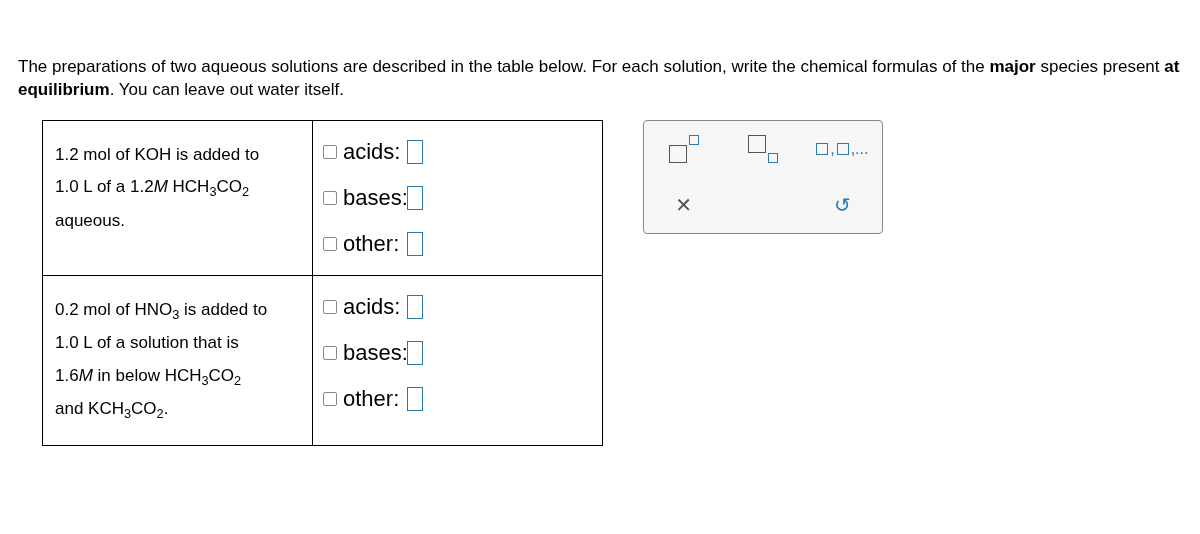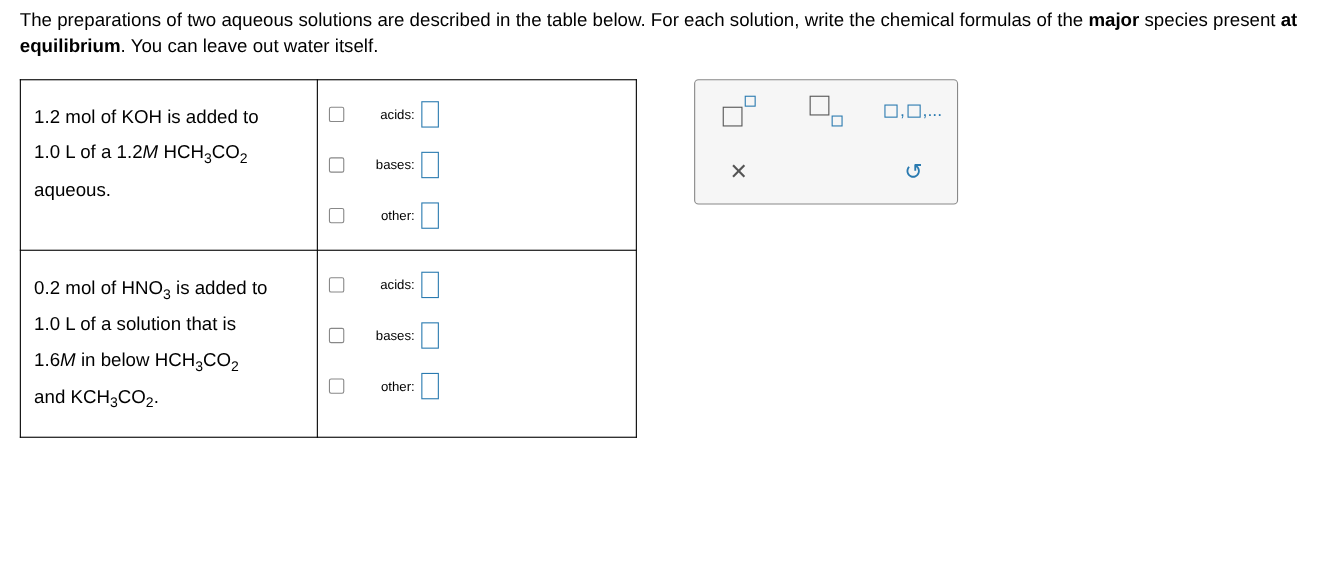--- a/index.html
+++ b/index.html
@@ -5,31 +5,31 @@
   * { box-sizing: border-box; }
   body {
     margin: 0;
     padding: 8px 18px;
     font-family: Arial, Helvetica, sans-serif;
     font-size: 17px;
     color: #000;
     background: #fff;
     width: 1200px;
   }
-  .instructions { line-height: 1.35; }
+  .instructions { line-height: 1.35; margin-top: 48px; }
   .instructions p { margin: 0 0  14px 0; }
   .sub { font-size: 0.75em; vertical-align: sub; }
-  .content-row { display: flex; align-items: flex-start; gap: 52px; margin-top: 18px; }
+  .content-row { display: flex; align-items: flex-start; gap: 40px; margin-top: 18px; margin-left: 24px; }
   table { border-collapse: collapse; }
   td { border: 1.5px solid #000; vertical-align: top; padding: 0; }
   .desc-cell { width: 270px; padding: 18px 12px; font-size: 17px; line-height: 1.9; }
   .fields-cell { width: 290px; padding: 8px 10px; }
   .field-row { display: flex; align-items: center; height: 46px; gap: 6px; }
   .cb { width: 14px; height: 14px; border: 1px solid #888; background: #fff; border-radius: 2px; flex: 0 0 auto; }
-  .lbl { width: 58px; text-align: right; font-size: 12px; }
+  .lbl { width: 58px; text-align: left; font-size: 22px; }
   .slot { width: 16px; height: 24px; border: 1px solid #2a7ab0; background: #fff; }
   .italic { font-style: italic; }
 
   .palette { width: 240px; border: 1px solid #888; border-radius: 4px; background: #f6f6f6; padding: 0; overflow: hidden; }
   .pal-row { display: flex; }
   .pal-cell { flex: 1; height: 56px; display: flex; align-items: center; justify-content: center; position: relative; }
   .glyph-sup { position: relative; width: 30px; height: 28px; }
   .glyph-sup .big { position: absolute; left: 0; bottom: 0; width: 18px; height: 18px; border: 1.5px solid #555; }
   .glyph-sup .small { position: absolute; right: 0; top: 0; width: 10px; height: 10px; border: 1.5px solid #2a7ab0; }
   .glyph-sub { position: relative; width: 30px; height: 28px; }

